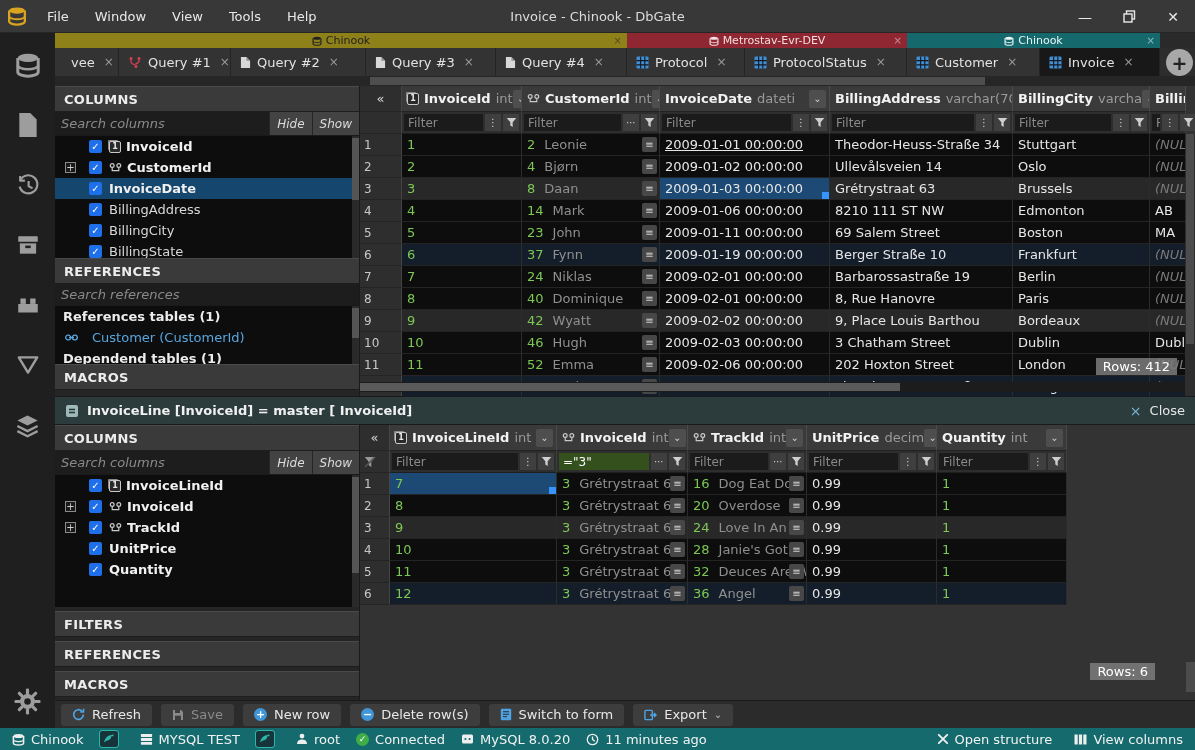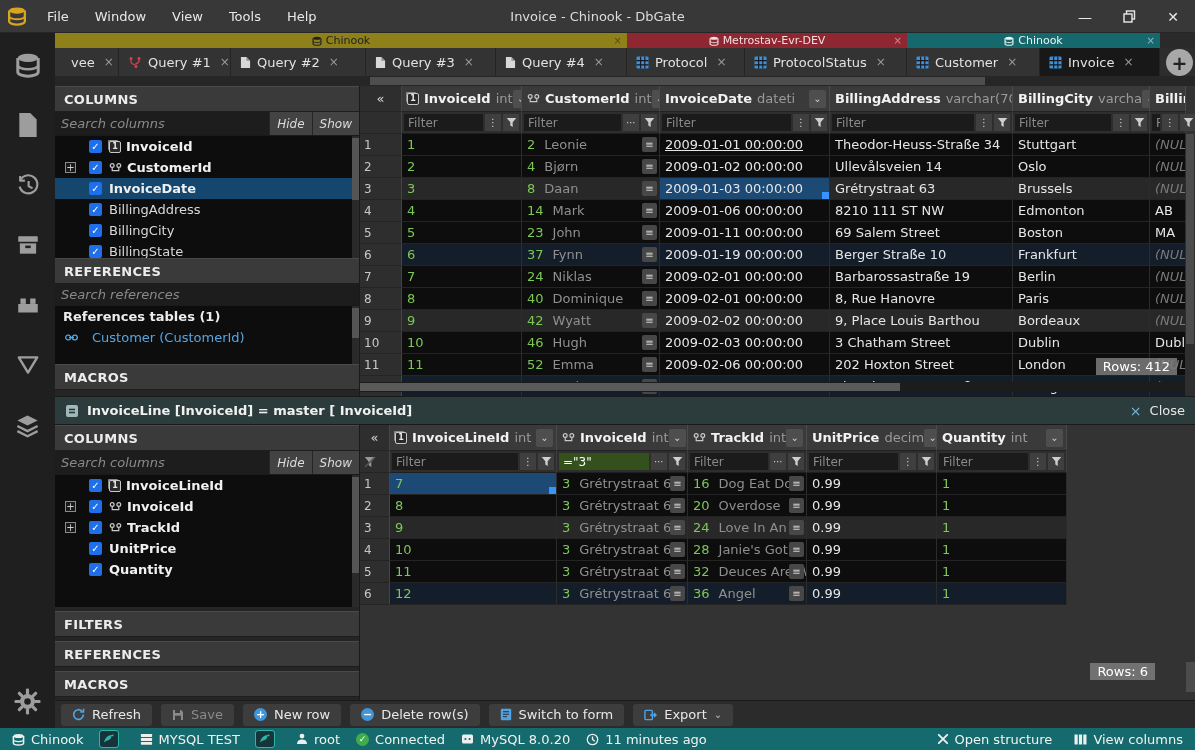--- a/index.html
+++ b/index.html
@@ -430,20 +430,21 @@
         <div class="ref-link">
           <span class="lic">
             <svg width="13" height="9" viewBox="0 0 13 9" fill="none" stroke="#58a6e0" stroke-width="1.3">
               <rect x="0.7" y="2.2" width="5" height="4.6" rx="2.3"></rect>
               <rect x="7.3" y="2.2" width="5" height="4.6" rx="2.3"></rect>
               <path d="M4 4.5h5"></path>
             </svg>
           </span>
           <span>Customer (CustomerId)</span>
         </div>
+        <div class="ref-group">Dependend tables (1)</div>
         <div class="sb-scroll" style="height: 58px;">
           <div class="thumb" style="top:2px;height:30px"></div>
         </div>
       </div>
       <div class="sec-header">
         <span>MACROS</span>
       </div>
     </div>
 
   <div class="gridpane gp-master" id="gp-master">

